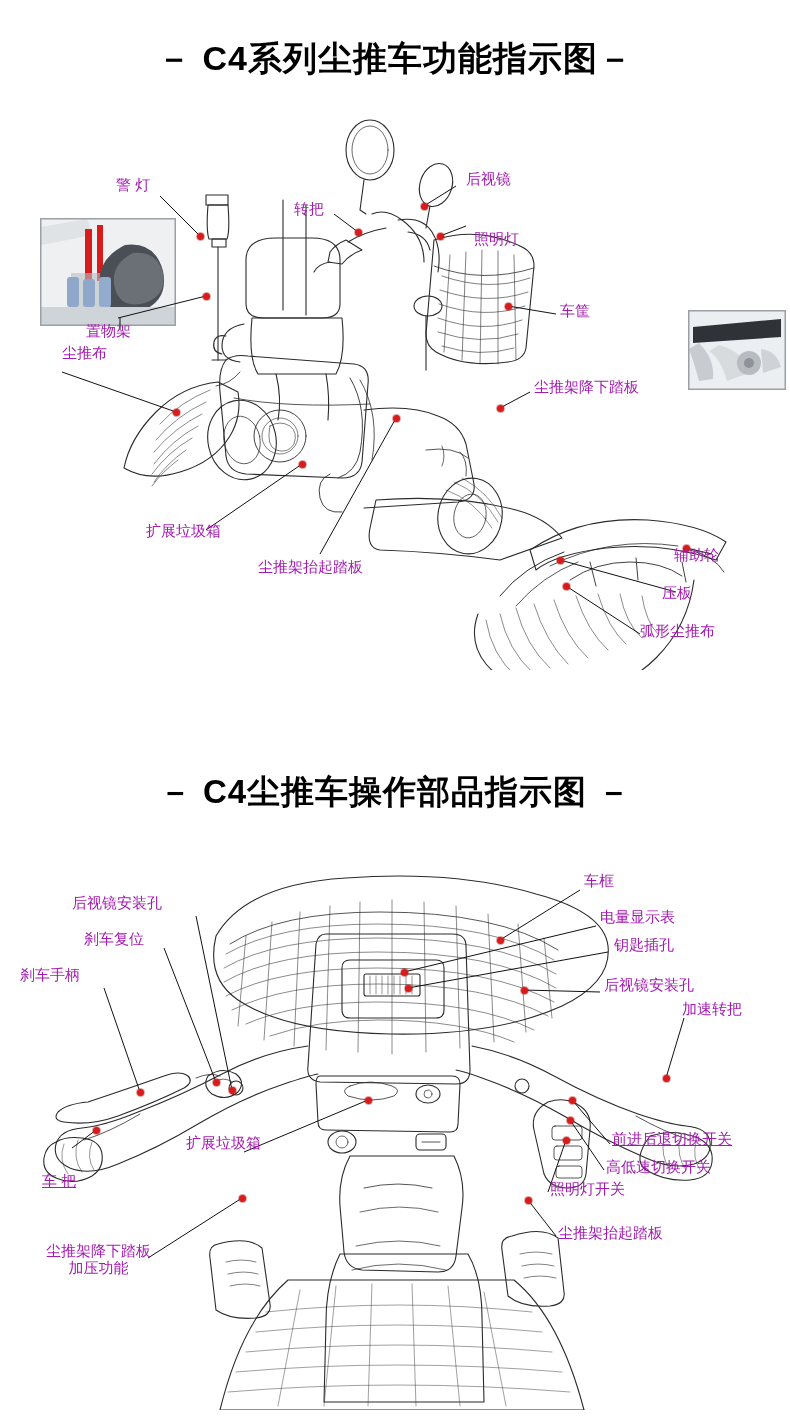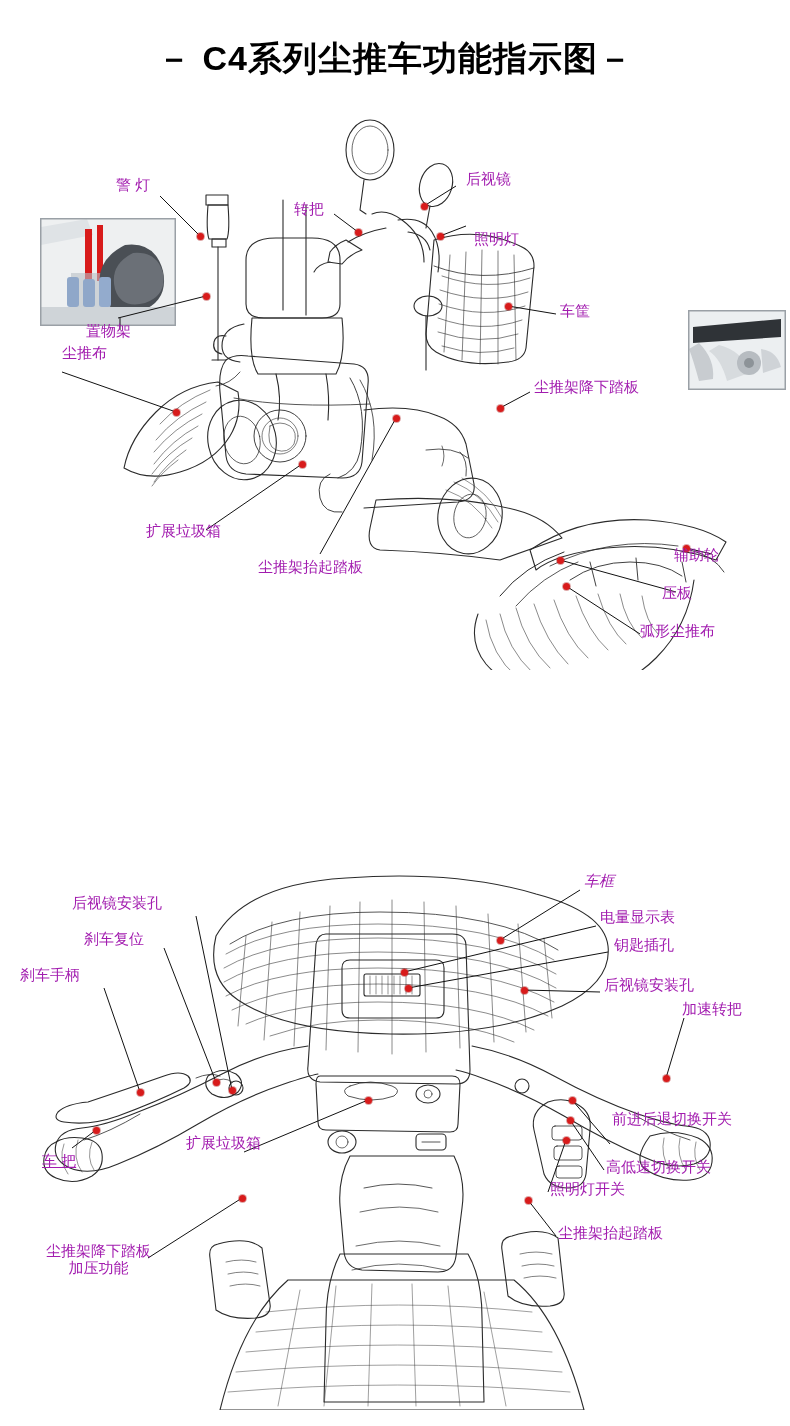--- a/index.html
+++ b/index.html
@@ -281,20 +281,21 @@
     <div class="label" style="left:474px; top:230px;">照明灯</div>
     <div class="label" style="left:560px; top:302px;">车筐</div>
     <div class="label" style="left:534px; top:378px;">尘推架降下踏板</div>
     <div class="label" style="left:674px; top:546px;">辅助轮</div>
     <div class="label" style="left:662px; top:584px;">压板</div>
     <div class="label" style="left:640px; top:622px;">弧形尘推布</div>
   </div>
 
   <div class="section" id="section-2">
 
+    <div class="section-title" id="title-2">－ C4尘推车操作部品指示图 －</div>
 
     <div class="art" style="left:20px; top:150px;">
       <svg width="750" height="560" viewBox="0 0 750 560">
         <g fill="none" stroke="#2b2b2b" stroke-width="1.1" stroke-linejoin="round" stroke-linecap="round">
 
           <path d="M196 86 q30 -52 130 -58 q110 -8 190 16 q68 18 72 52 q4 36 -46 60 q-66 30 -172 28 q-104 -2 -152 -34 q-32 -22 -22 -64z"></path>
           <path d="M210 94 q50 -32 150 -32 q118 0 178 38" stroke-width="0.8"></path>
           <g stroke-width="0.55">
             <path d="M206 104 q52 -30 152 -30 q116 0 176 36"></path>
             <path d="M204 118 q52 -30 154 -30 q116 0 178 36"></path>
@@ -445,28 +446,28 @@
     <div class="dot" style="left:521px; top:287px;"></div>
     <div class="dot" style="left:663px; top:375px;"></div>
     <div class="dot" style="left:569px; top:397px;"></div>
     <div class="dot" style="left:567px; top:417px;"></div>
     <div class="dot" style="left:563px; top:437px;"></div>
     <div class="dot" style="left:525px; top:497px;"></div>
 
     <div class="label" style="left:72px; top:194px;">后视镜安装孔</div>
     <div class="label" style="left:84px; top:230px;">刹车复位</div>
     <div class="label" style="left:20px; top:266px;">刹车手柄</div>
-    <div class="label" style="left:42px; top:452px;text-decoration:underline;">车 把</div>
+    <div class="label" style="left:42px; top:472px;text-decoration:underline;">车 把</div>
     <div class="label" style="left:186px; top:434px;">扩展垃圾箱</div>
     <div class="label" style="left:46px; top:542px; white-space:pre-line; text-align:center;">尘推架降下踏板
 加压功能</div>
-    <div class="label" style="left:584px; top:172px;font-style:italic;">车框</div>
+    <div class="label" style="left:584px; top:172px;">车框</div>
     <div class="label" style="left:600px; top:208px;">电量显示表</div>
     <div class="label" style="left:614px; top:236px;">钥匙插孔</div>
     <div class="label" style="left:604px; top:276px;">后视镜安装孔</div>
     <div class="label" style="left:682px; top:300px;">加速转把</div>
-    <div class="label" style="left:612px; top:410px;">前进后退切换开关</div>
+    <div class="label" style="left:612px; top:430px;text-decoration:underline;">前进后退切换开关</div>
     <div class="label" style="left:606px; top:458px;">高低速切换开关</div>
     <div class="label" style="left:550px; top:480px;">照明灯开关</div>
     <div class="label" style="left:558px; top:524px;">尘推架抬起踏板</div>
   </div>
 
 </div>
 
 </body></html>

